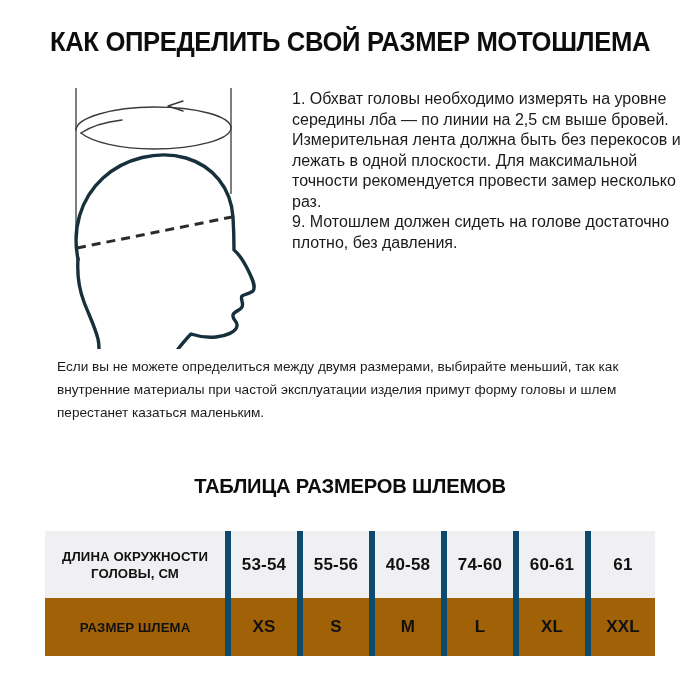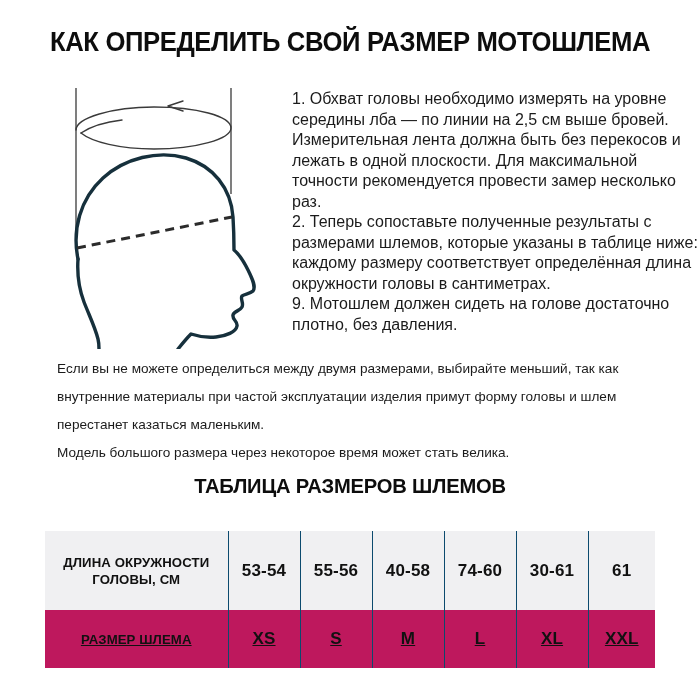--- a/index.html
+++ b/index.html
@@ -52,21 +52,21 @@
     margin-left: 20px;
   }
   .instructions p { margin: 0; }
 
   
   .note-block {
     position: absolute;
     left: 57px; top: 355px;
     width: 600px;
     font-size: 13.6px;
-    line-height: 28px;
+    line-height: 23px;
     color: #1b1b1b;
   }
   .note-block p { margin: 0; }
 
   
   .table-title {
     position: absolute;
     left: 0; top: 474px;
     width: 700px;
     text-align: center;
@@ -81,44 +81,44 @@
 
   
   .size-table {
     position: absolute;
     left: 45px; top: 531px;
     width: 610px;
     border-collapse: collapse;
     table-layout: fixed;
   }
   .size-table tr.head-row { background: #f0f0f2; }
-  .size-table tr.body-row { background: #be185d; text-decoration: underline; }
+  .size-table tr.body-row { background: #a16207; }
   .size-table td {
     text-align: center;
     vertical-align: middle;
     font-weight: bold;
     color: #111111;
     padding: 0;
   }
-  .size-table tr.head-row td { height: 79px; }
+  .size-table tr.head-row td { height: 67px; }
   .size-table tr.body-row td { height: 58px; }
 
   .size-table td.label-cell {
     width: 183px;
     font-size: 13.2px;
     line-height: 17px;
     letter-spacing: 0.1px;
     border-right: none;
   }
   .size-table tr.head-row td.label-cell { padding: 0 14px; }
 
   .size-table td.val-cell {
     font-size: 17px;
     letter-spacing: 0.2px;
-    border-left: 1px solid #0c4a6e;
+    border-left: 6px solid #0c4a6e;
   }
   .size-table tr.body-row td.val-cell { font-size: 17px; }
   .size-table td.c1 { width: 72px; }
   .size-table td.c2 { width: 72px; }
   .size-table td.c3 { width: 72px; }
   .size-table td.c4 { width: 72px; }
   .size-table td.c5 { width: 72px; }
   .size-table td.c6 { width: 67px; }
 </style>
 </head>
@@ -159,40 +159,38 @@
                C27 190, 29 205, 34 218
                C39 231, 45 243, 48 255
                C49 259, 49 262, 49 265" fill="none" stroke="#16303c" stroke-width="3.4" stroke-linecap="round" stroke-linejoin="round"></path>
 
       <line x1="27" y1="164" x2="182" y2="133" stroke="#2b2b2b" stroke-width="3" stroke-dasharray="9 6" stroke-linecap="butt"></line>
     </svg>
   </div>
 
   <div class="instructions">
     <p>1. Обхват головы необходимо измерять на уровне середины лба — по линии на 2,5 см выше бровей. Измерительная лента должна быть без перекосов и лежать в одной плоскости. Для максимальной точности рекомендуется провести замер несколько раз.</p>
-    <p>2. Теперь сопоставьте полученные результаты с размерами шлемов, которые указаны в таблице ниже: каждому размеру соответствует определённая длина окружности головы в сантиметрах.</p>
     <p>9. Мотошлем должен сидеть на голове достаточно плотно, без давления.</p>
   </div>
 
   <div class="note-block">
     <p>Если вы не можете определиться между двумя размерами, выбирайте меньший, так как внутренние материалы при частой эксплуатации изделия примут форму головы и шлем перестанет казаться маленьким.</p>
-    <p>Модель большого размера через некоторое время может стать велика.</p>
   </div>
 
   <div class="table-title">ТАБЛИЦА РАЗМЕРОВ ШЛЕМОВ</div>
 
   <table class="size-table">
     <tbody>
       <tr class="head-row">
         <td class="label-cell">ДЛИНА ОКРУЖНОСТИ ГОЛОВЫ, СМ</td>
         <td class="val-cell c1">53-54</td>
         <td class="val-cell c2">55-56</td>
         <td class="val-cell c3">40-58</td>
         <td class="val-cell c4">74-60</td>
-        <td class="val-cell c5">30-61</td>
+        <td class="val-cell c5">60-61</td>
         <td class="val-cell c6">61</td>
       </tr>
       <tr class="body-row">
         <td class="label-cell">РАЗМЕР ШЛЕМА</td>
         <td class="val-cell c1">XS</td>
         <td class="val-cell c2">S</td>
         <td class="val-cell c3">M</td>
         <td class="val-cell c4">L</td>
         <td class="val-cell c5">XL</td>
         <td class="val-cell c6">XXL</td>

